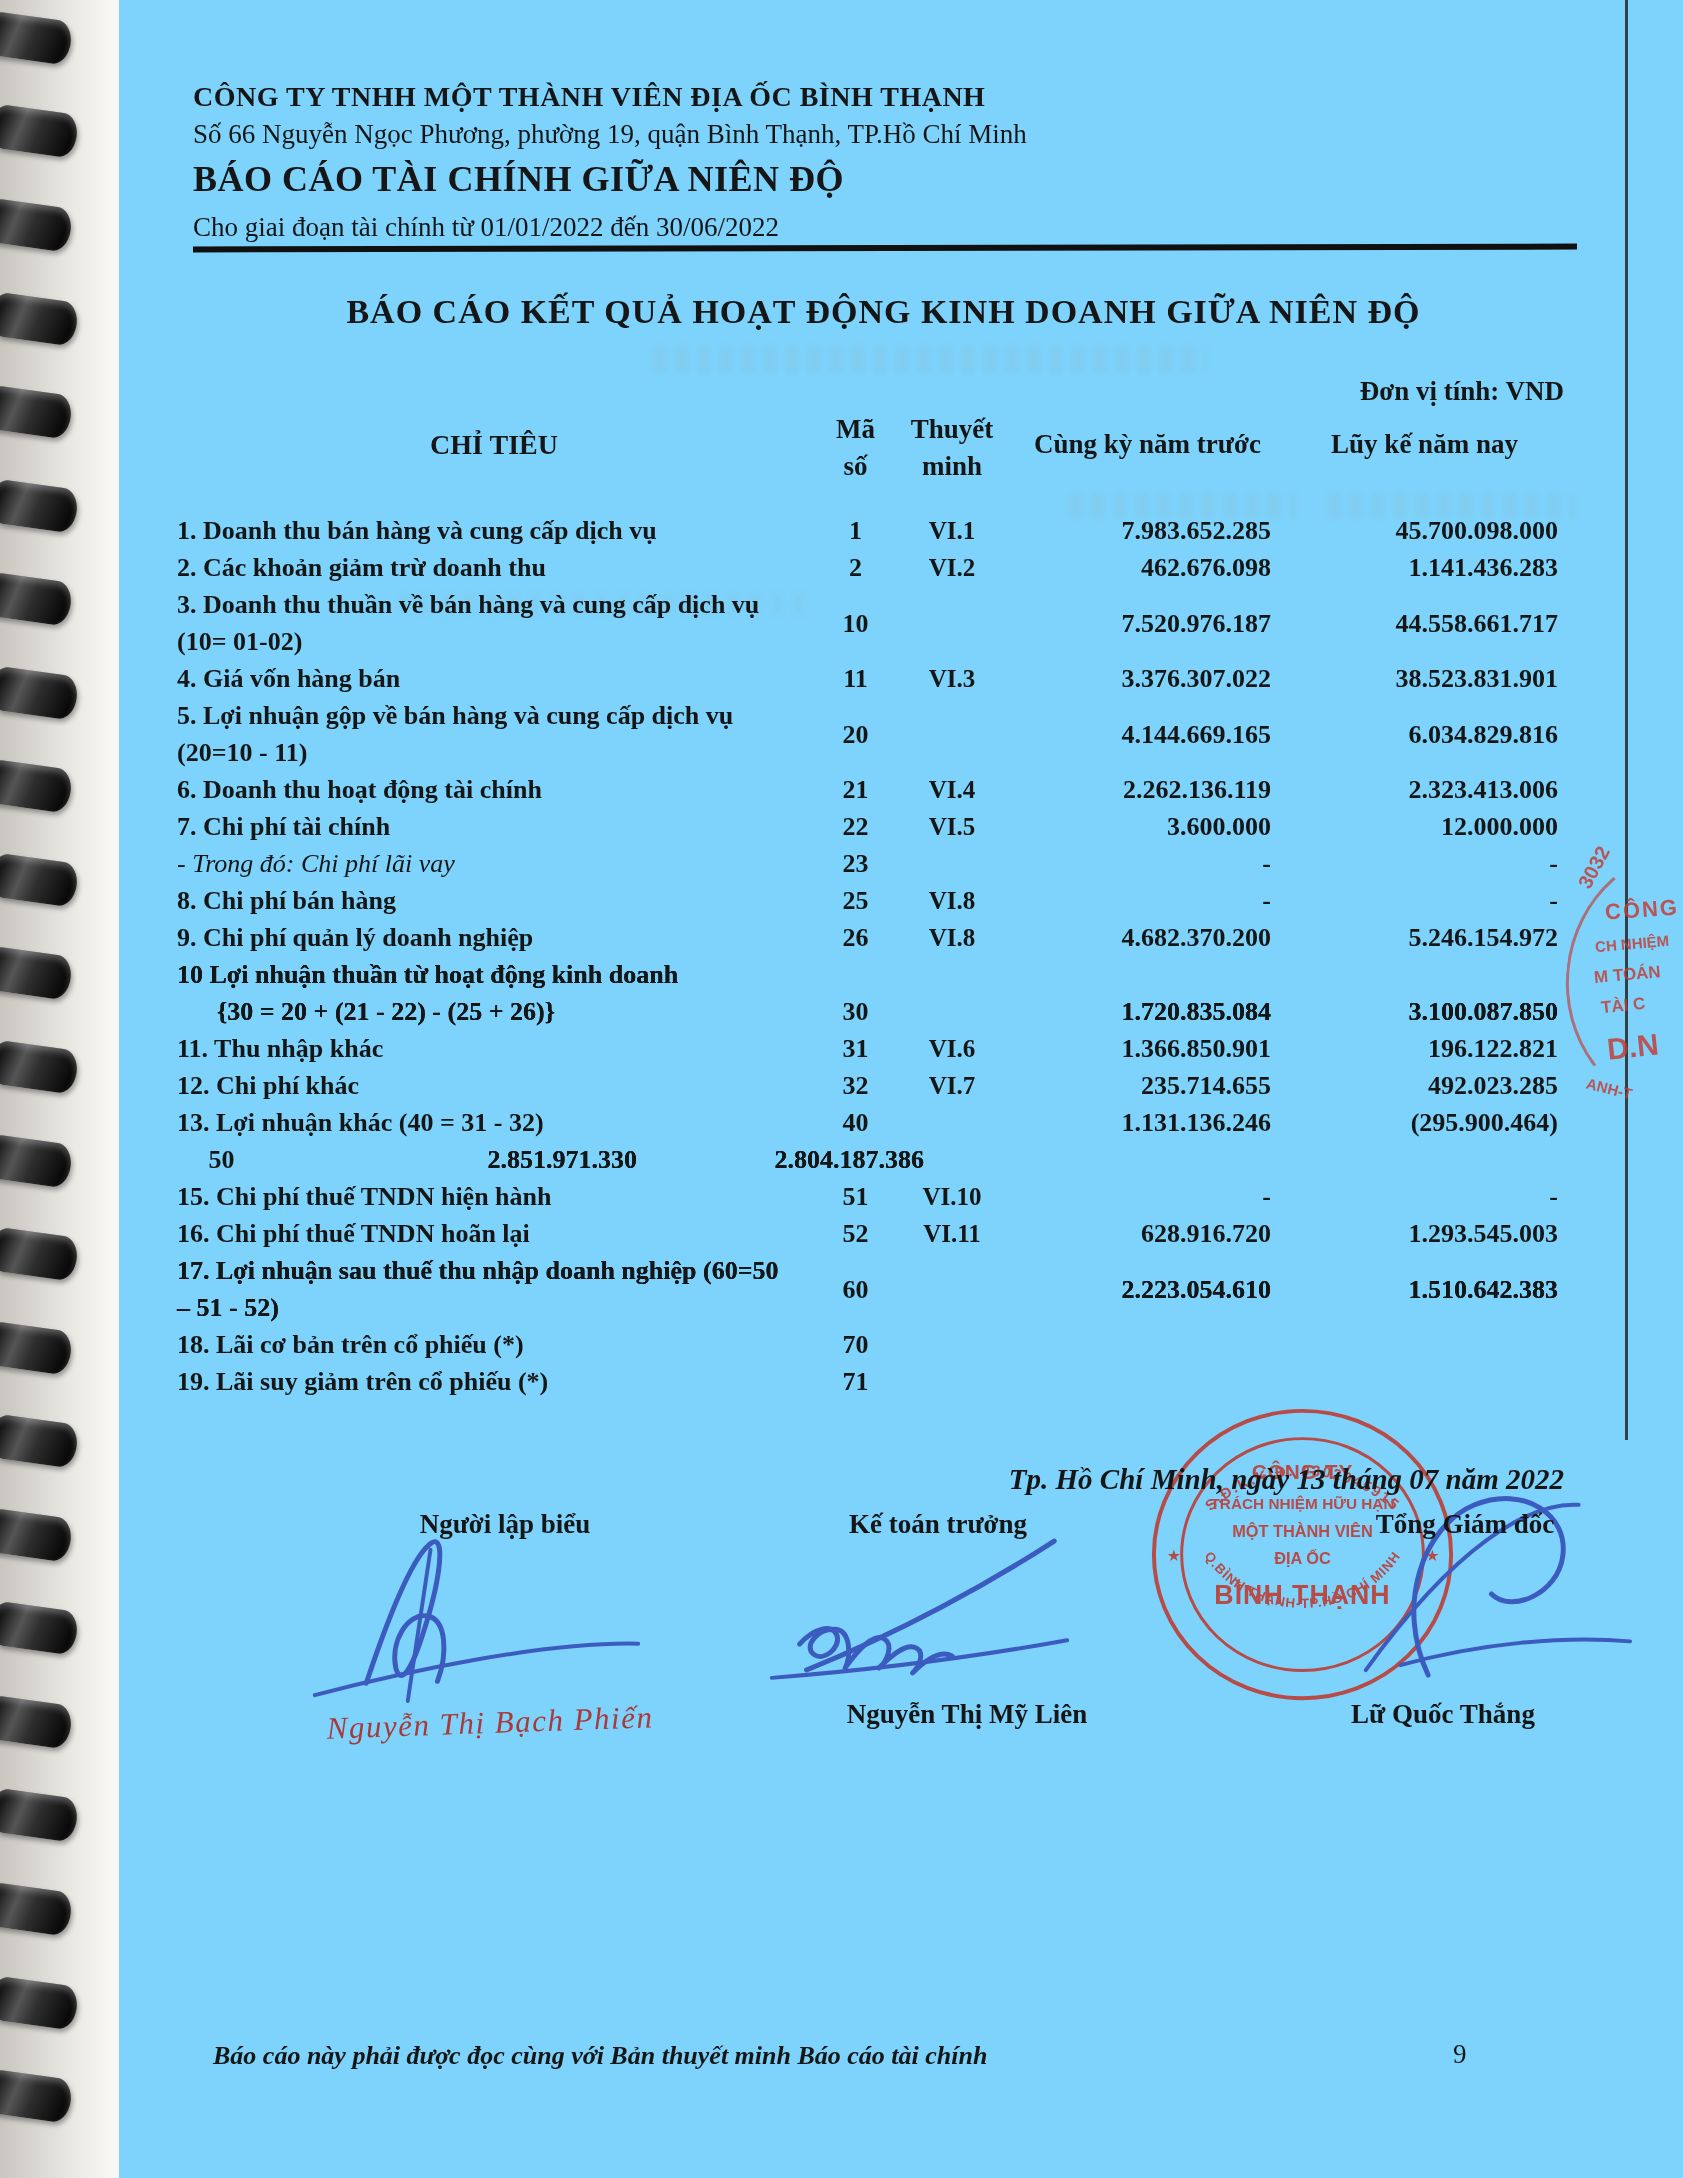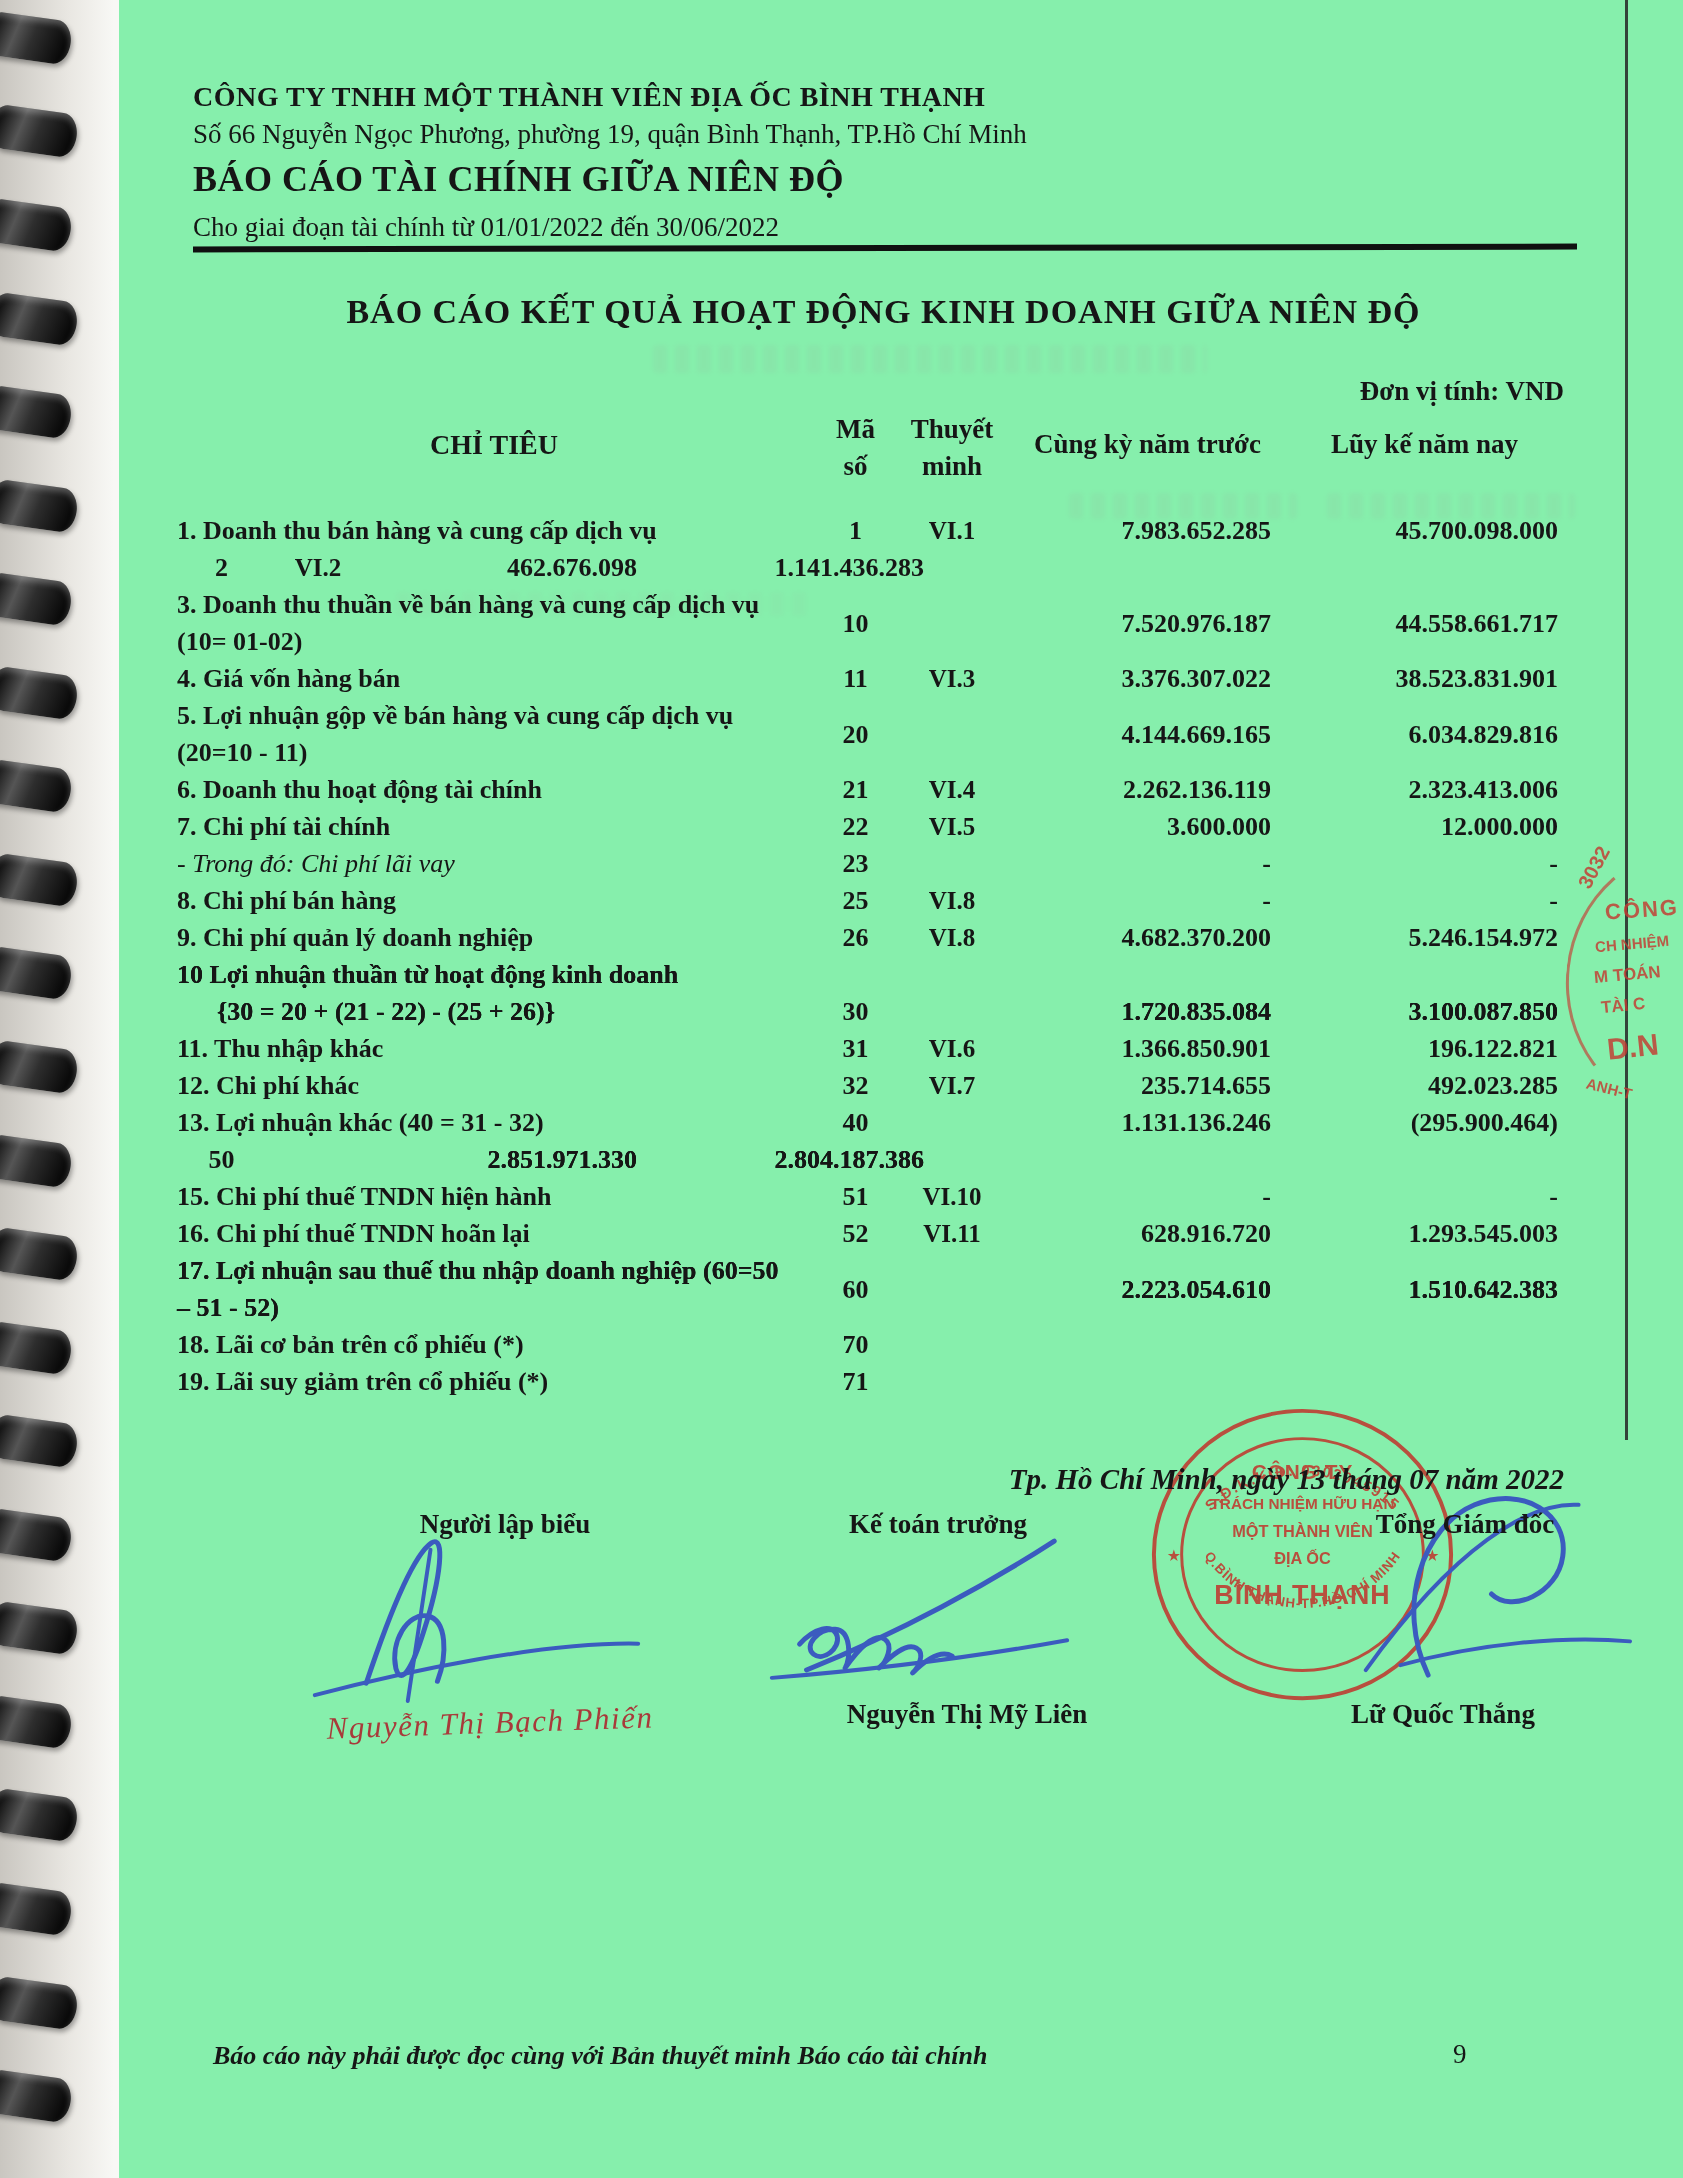--- a/index.html
+++ b/index.html
@@ -1,17 +1,17 @@
 <!DOCTYPE html>
 <html><head>
 <meta charset="utf-8">
 <style>
   html,body{margin:0;padding:0;}
   body{font-family:"Liberation Serif","DejaVu Serif",serif;color:#161616;}
-  .page{position:relative;width:1683px;height:2178px;background:#86efac;overflow:hidden;}
+  .page{position:relative;width:1683px;height:2178px;background:#7dd3fc;overflow:hidden;}
 
   
   .bind-strip{position:absolute;left:0;top:0;width:119px;height:2178px;
     background:linear-gradient(to right,#c9c6c0 0,#e9e7e2 69px,#f8f8f5 114px);}
   .coil{position:absolute;width:87px;height:44px;border-radius:16px/22px;
     background:linear-gradient(105deg,#060606 8%,#555 36%,#2e2e2e 55%,#0a0a0a 88%);
     transform:rotate(8deg);
     box-shadow:inset 0 4px 6px rgba(255,255,255,.28),2px 3px 5px rgba(0,0,0,.35);}
 
   .edge-line{position:absolute;left:1625px;top:0;width:3px;height:1440px;background:#262626;opacity:.85;}
@@ -145,20 +145,23 @@
         <div class="trow">
       <div class="c-label">
             <span class="l1">1. Doanh thu bán hàng và cung cấp dịch vụ</span>
           </div>
       <div class="c-code">1</div>
       <div class="c-note">VI.1</div>
       <div class="c-val v1">7.983.652.285</div>
       <div class="c-val v2">45.700.098.000</div>
     </div>
         <div class="trow">
+      <div class="c-label">
+            <span class="l1">2. Các khoản giảm trừ doanh thu</span>
+          </div>
       <div class="c-code">2</div>
       <div class="c-note">VI.2</div>
       <div class="c-val v1">462.676.098</div>
       <div class="c-val v2">1.141.436.283</div>
     </div>
         <div class="trow two">
       <div class="c-label">
             <span class="l1">3. Doanh thu thuần về bán hàng và cung cấp dịch vụ</span>
             <span class="l2">(10= 01-02)</span>
           </div>

